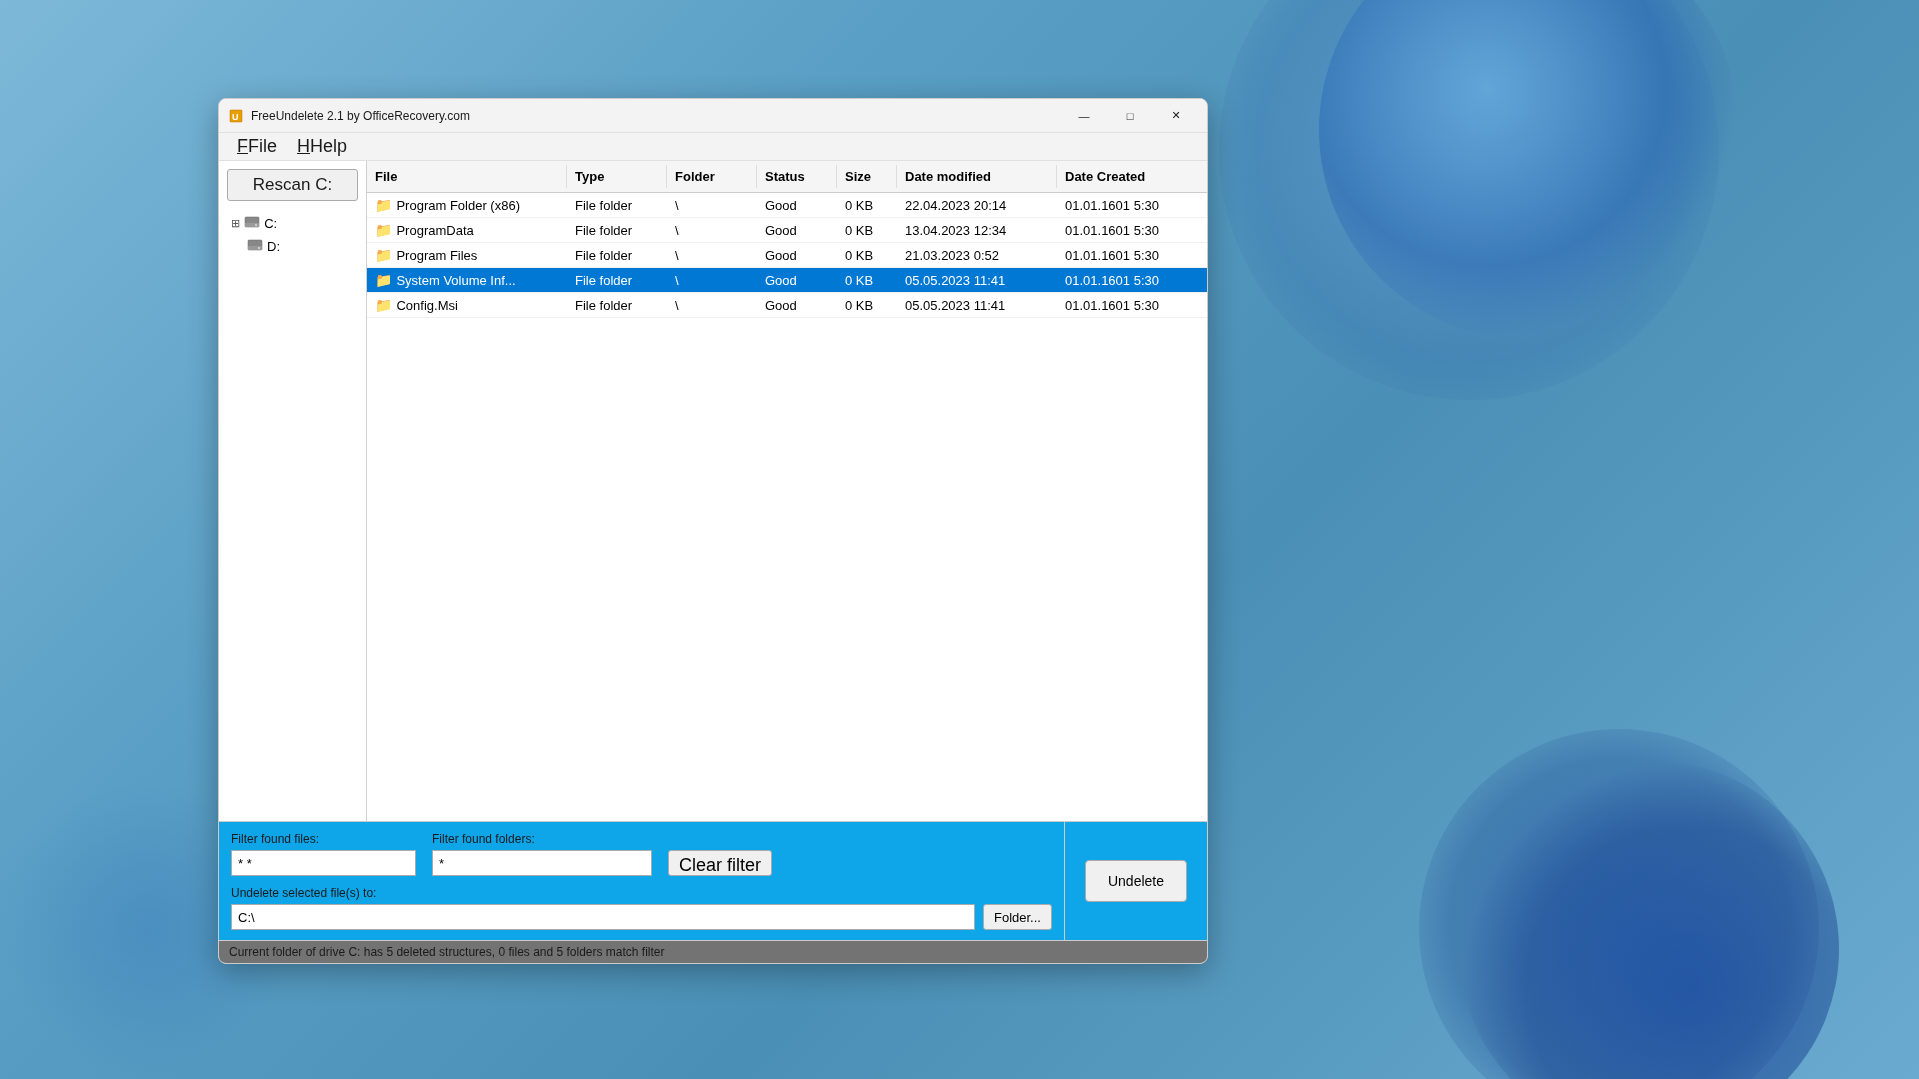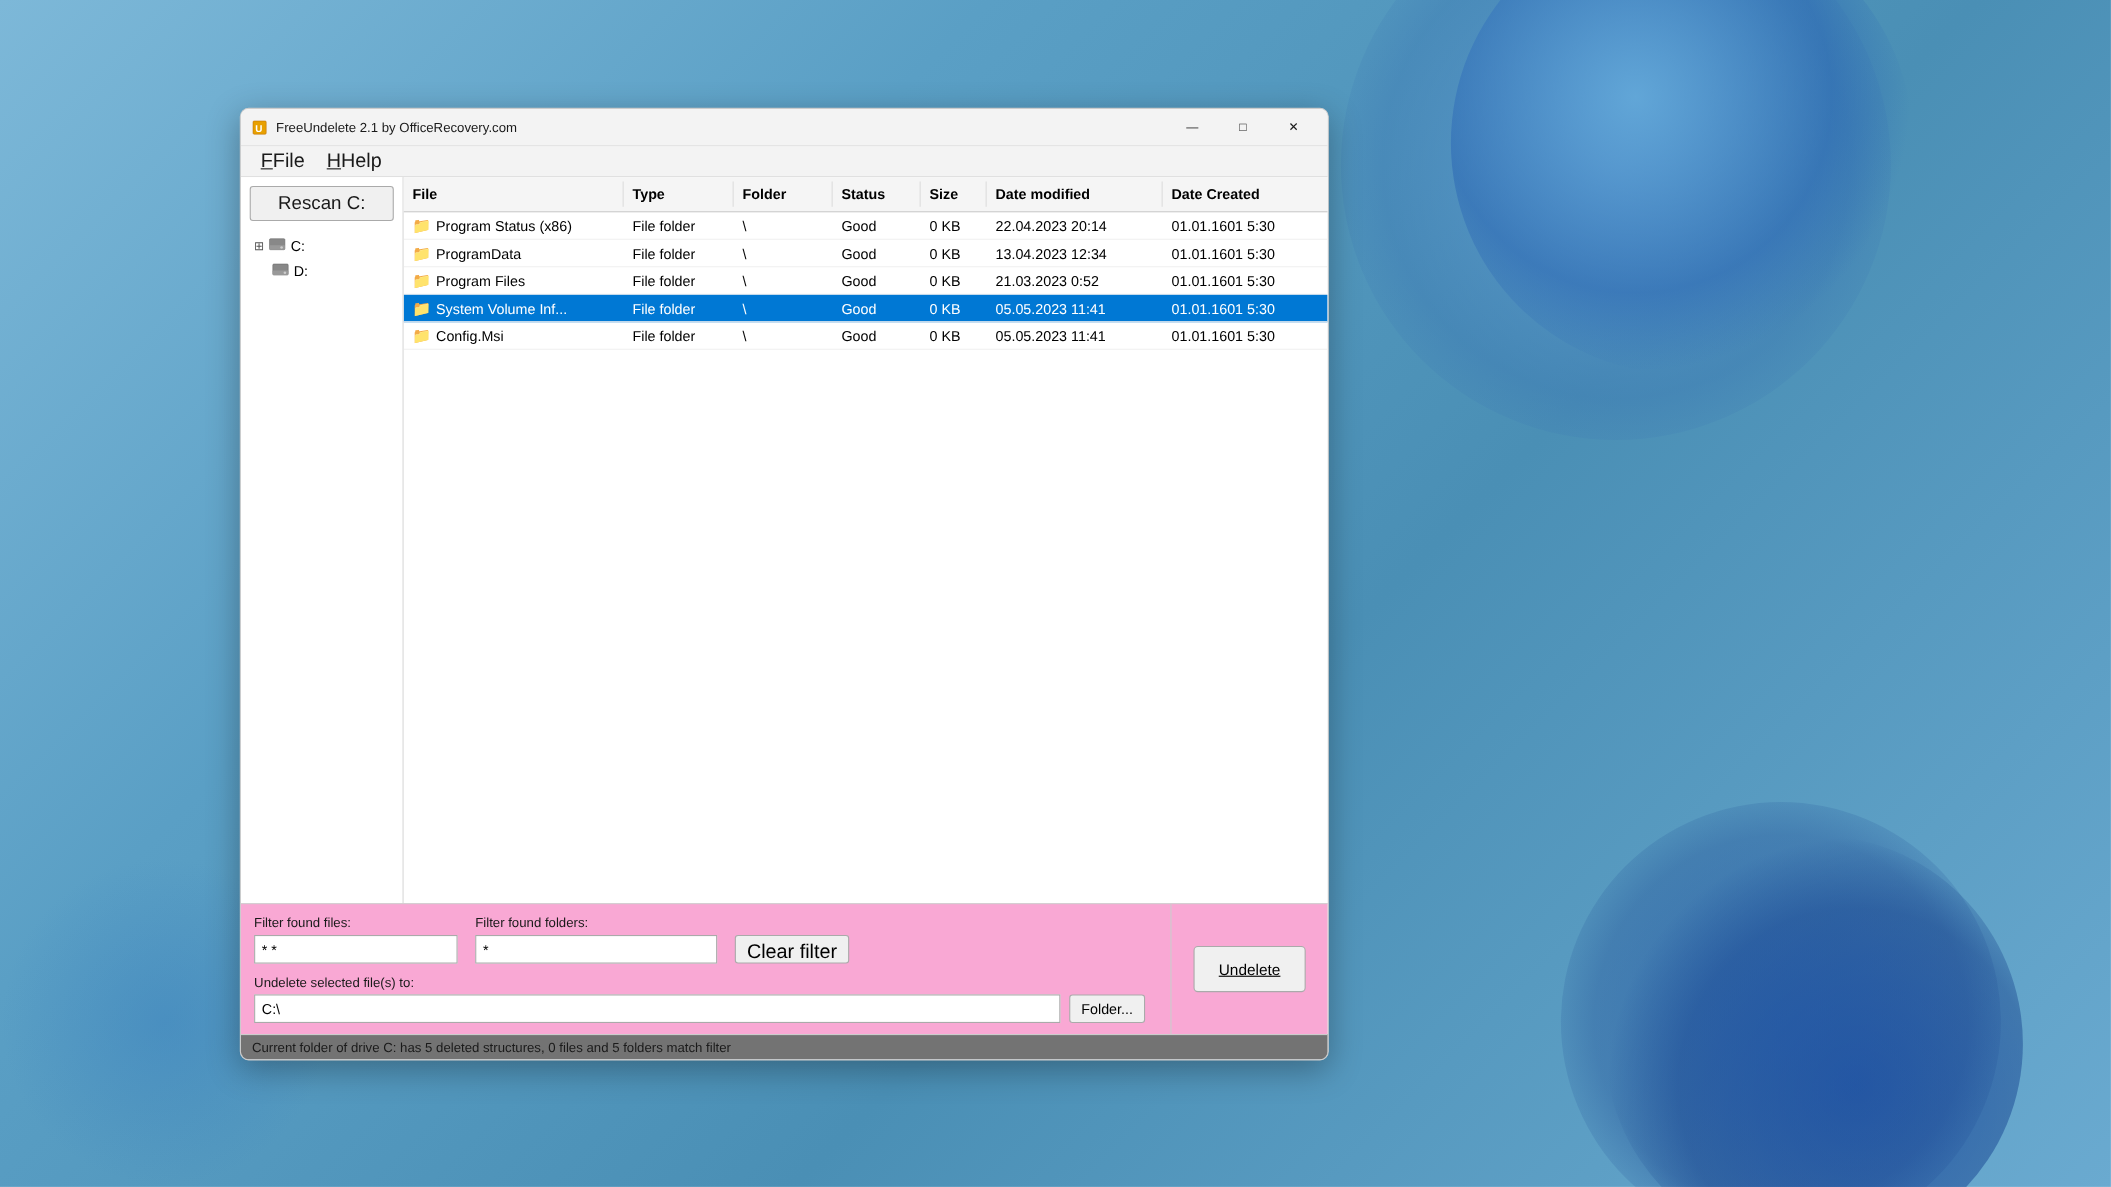--- a/index.html
+++ b/index.html
@@ -294,37 +294,36 @@
     }
 
     .undelete-btn {
       background: #f0f0f0;
       border: 1px solid #aaa;
       border-radius: 4px;
       padding: 12px 22px;
       cursor: pointer;
       font-size: 14px;
       font-weight: 500;
-      text-decoration: underline;
     }
 
     
     .statusbar {
       background: #737373;
       border-top: 1px solid #ccc;
       padding: 4px 10px;
       font-size: 12px;
       color: #1a1a1a;
     }
 
     .bottom-area {
       display: flex;
-      gap: 11px;
+      gap: 0;
       border-top: 1px solid #ccc;
-      background: #f9a8d4;
+      background: #0ea5e9;
     }
 
     
     .deco-circle-1 {
       position: absolute;
       top: -80px;
       right: 180px;
       width: 420px;
       height: 420px;
       border-radius: 50%;
@@ -444,21 +443,21 @@
         <div class="col">
           <span>Date Created</span>
         </div>
       </div>
 
       <div class="table-body">
 
         <div class="table-row">
           <div class="cell">
             <span class="folder-icon-cell">📁</span>
-            <span>Program Status (x86)</span>
+            <span>Program Folder (x86)</span>
           </div>
           <div class="cell">File folder</div>
           <div class="cell">\</div>
           <div class="cell">Good</div>
           <div class="cell">0 KB</div>
           <div class="cell">22.04.2023 20:14</div>
           <div class="cell">01.01.1601  5:30</div>
         </div>
 
         <div class="table-row">

